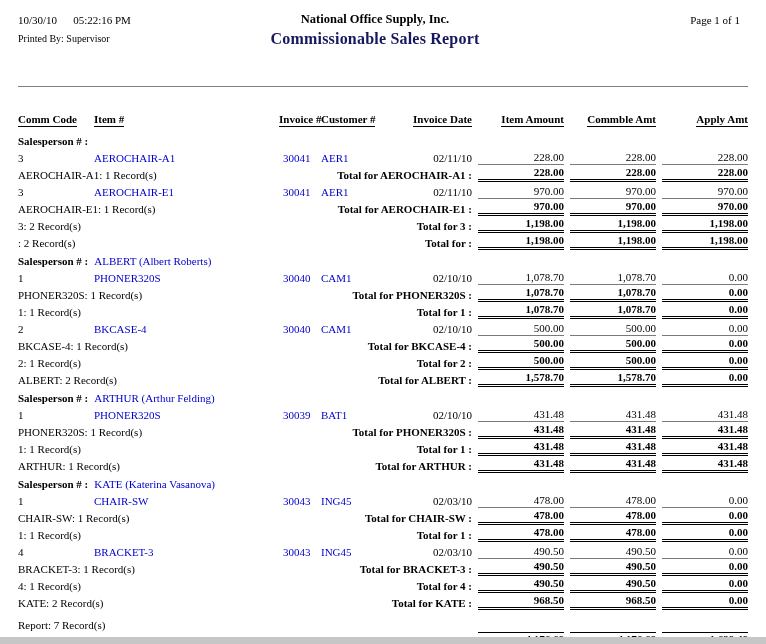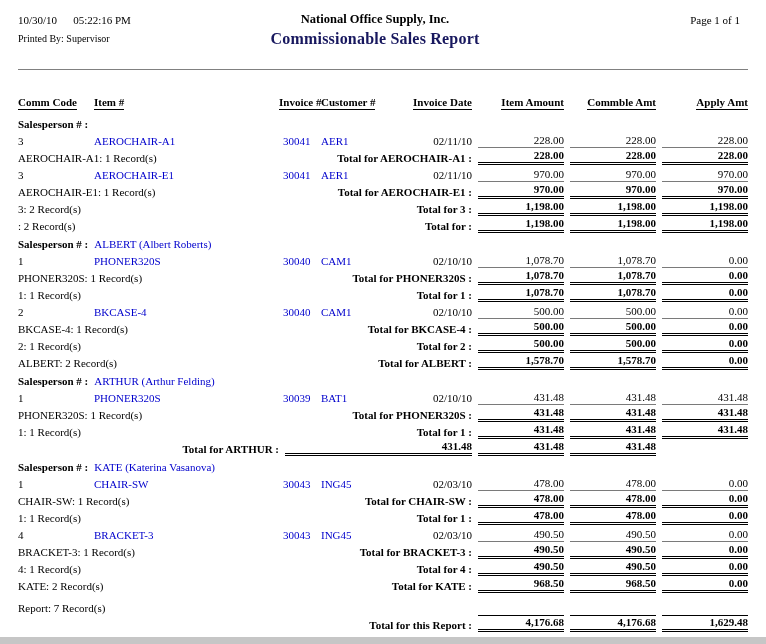--- a/index.html
+++ b/index.html
@@ -16,21 +16,21 @@
   .hdr-datetime .time{margin-left:16px;}
   .hdr-printedby{margin-top:7px;font-size:10px;}
   .hdr-col-center{position:absolute;left:90px;right:106px;top:0;text-align:center;}
   .company-name{font-weight:bold;font-size:12.5px;}
   .report-title{font-weight:bold;font-size:16px;color:#17175e;margin-top:3px;letter-spacing:.2px;}
   .hdr-col-right{position:absolute;right:8px;top:2px;}
 
   
   .col-headers{
     display:grid;grid-template-columns:76px 185px 42px 80px 71px 92px 92px 92px;
-    border-top:1px solid #808080;margin-top:5px;padding-top:9px;
+    border-top:1px solid #808080;margin-top:22px;padding-top:9px;
     font-weight:bold;align-items:end;height:29px;white-space:nowrap;
   }
   .hcell span{border-bottom:1px solid #000;padding-bottom:1px;}
   .hcell.r{text-align:right;}
 
   
   .rows{margin-top:5px;}
   .row{
     display:grid;grid-template-columns:76px 185px 42px 80px 71px 92px 92px 92px;
     height:17px;align-items:end;line-height:13px;white-space:nowrap;
@@ -215,20 +215,21 @@
         <div class="c8 amt bold dline">431.48</div>
       </div>
       <div class="row total">
         <div class="tleft">1: 1 Record(s)</div>
         <div class="tlabel">Total for 1 :</div>
         <div class="c6 amt bold dline">431.48</div>
         <div class="c7 amt bold dline">431.48</div>
         <div class="c8 amt bold dline">431.48</div>
       </div>
       <div class="row total">
+        <div class="tleft italic">ARTHUR: 1 Record(s)</div>
         <div class="tlabel">Total for ARTHUR :</div>
         <div class="c6 amt bold dline">431.48</div>
         <div class="c7 amt bold dline">431.48</div>
         <div class="c8 amt bold dline">431.48</div>
       </div>
       <div class="row group">
         <div class="glabel">Salesperson # :</div>
         <div class="gname link">KATE (Katerina Vasanova)</div>
       </div>
       <div class="row detail">

